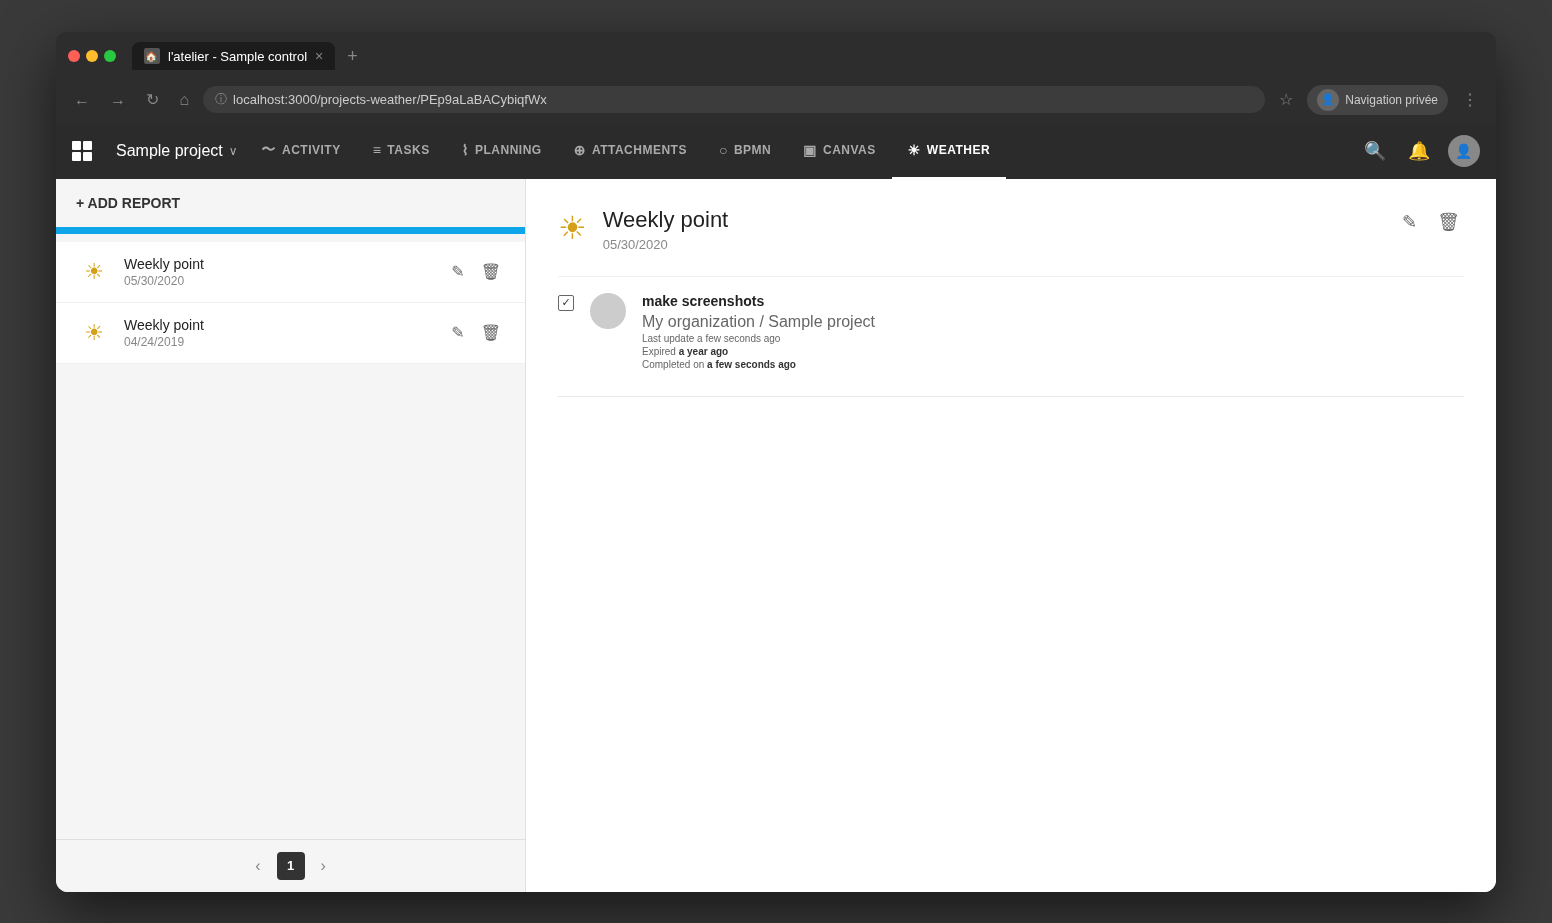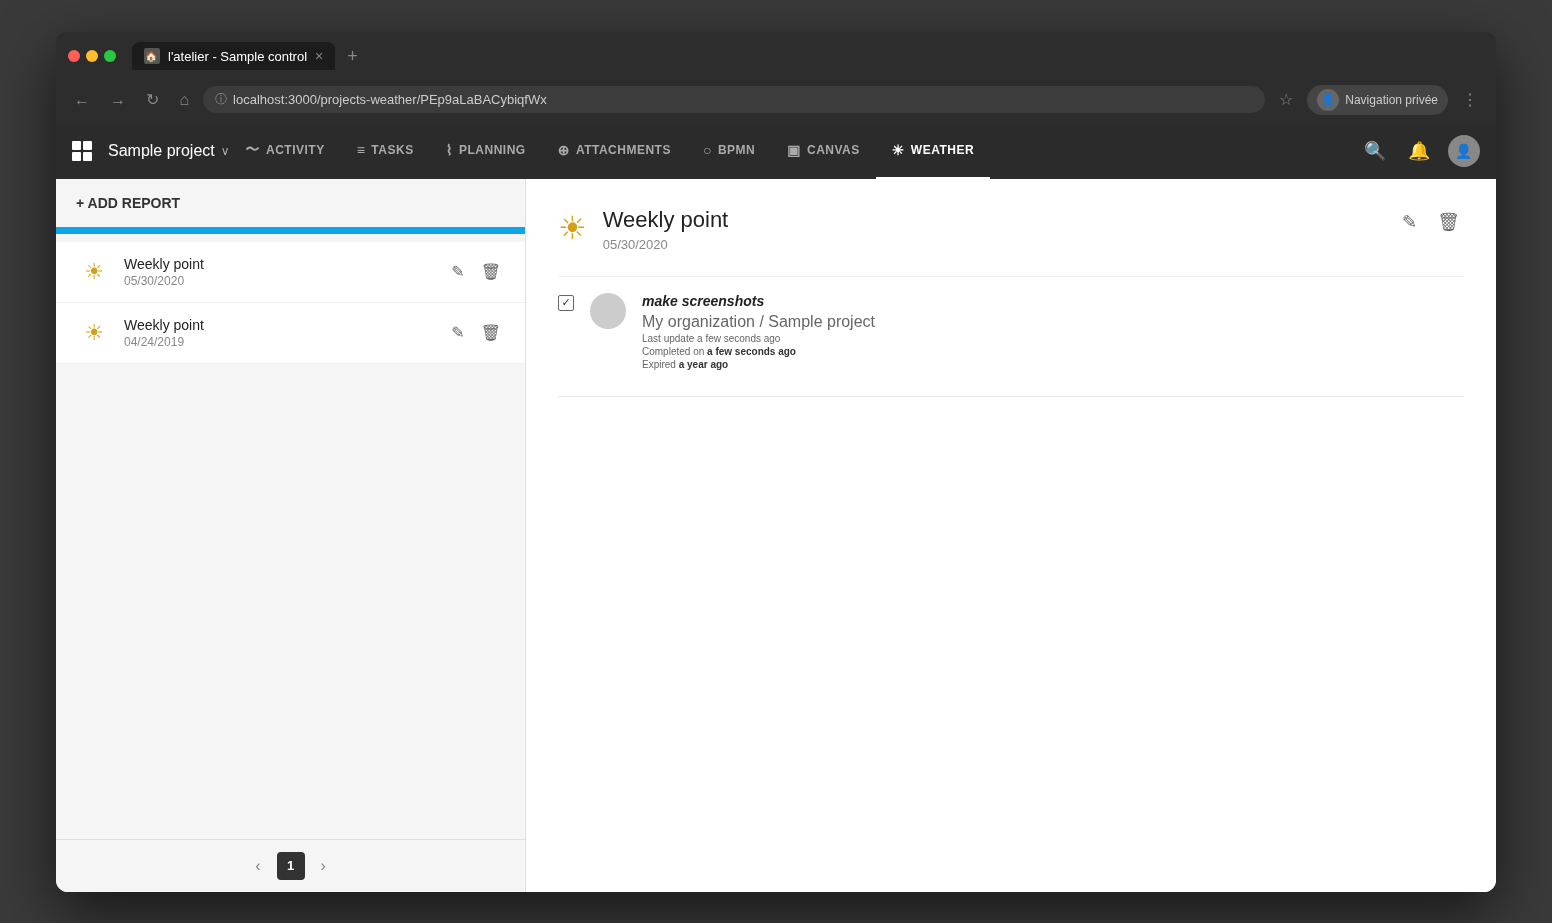--- a/index.html
+++ b/index.html
@@ -185,21 +185,21 @@
       overflow: hidden;
     }
 
     
     .app-nav {
       background: #2b2b2b;
       display: flex;
       align-items: center;
       padding: 0 16px;
       height: 56px;
-      gap: 0;
+      gap: 8px;
       justify-content: flex-end;
     }
 
     .app-logo {
       display: flex;
       align-items: center;
       gap: 10px;
       margin-right: 16px;
     }
 
@@ -531,21 +531,20 @@
 
     .task-info {
       flex: 1;
     }
 
     .task-title {
       font-size: 14px;
       font-weight: 600;
       color: #222;
       margin-bottom: 4px;
-      font-style: italic;
     }
 
     .task-org {
       font-size: 16px;
       color: #666;
       margin-bottom: 2px;
     }
 
     .task-meta {
       font-size: 10px;
@@ -728,27 +727,27 @@
               <div class="task-checkbox">
                 <span>✓</span>
               </div>
             </div>
             <div class="task-avatar"></div>
             <div class="task-info">
               <div class="task-title">make screenshots</div>
               <div class="task-org">My organization / Sample project</div>
               <div class="task-meta">Last update a few seconds ago</div>
               <div class="task-meta">
+                <span>Expired</span>
+                <strong>a year ago</strong>
+              </div>
+              <div class="task-meta">
                 <span>Completed on</span>
                 <strong>a few seconds ago</strong>
               </div>
-              <div class="task-meta">
-                <span>Expired</span>
-                <strong>a year ago</strong>
-              </div>
             </div>
           </div>
           <hr class="divider">
         </div>
       </div>
     </div>
   </div>
 </div>
 
 </body></html>

